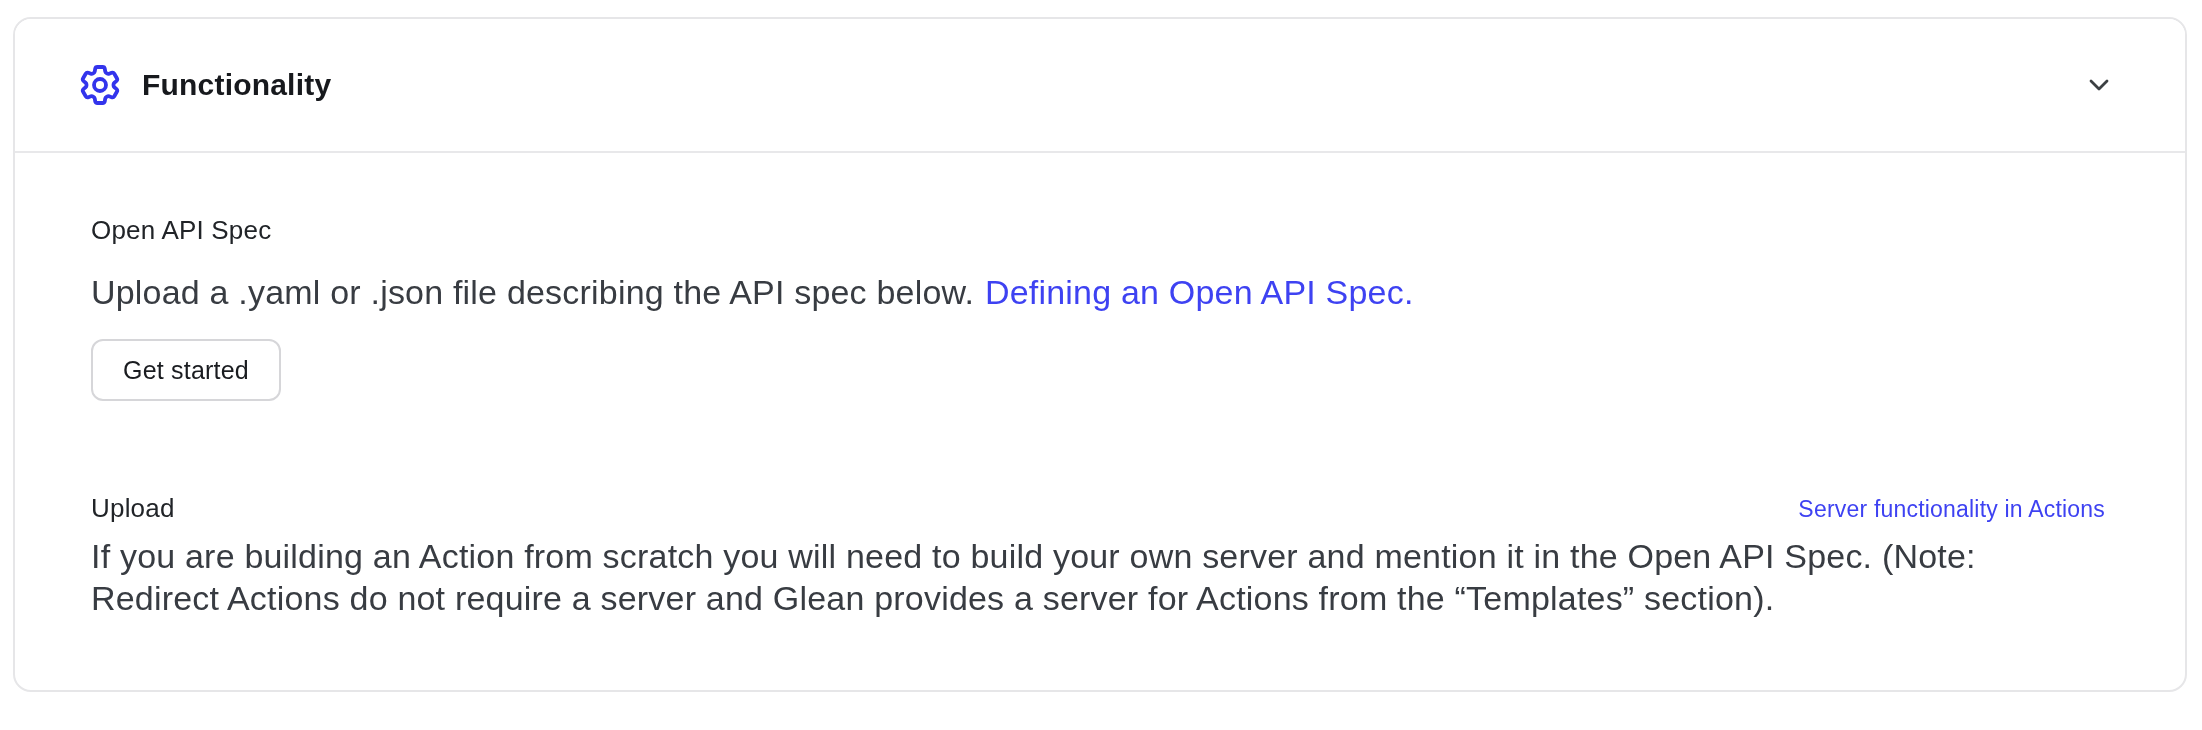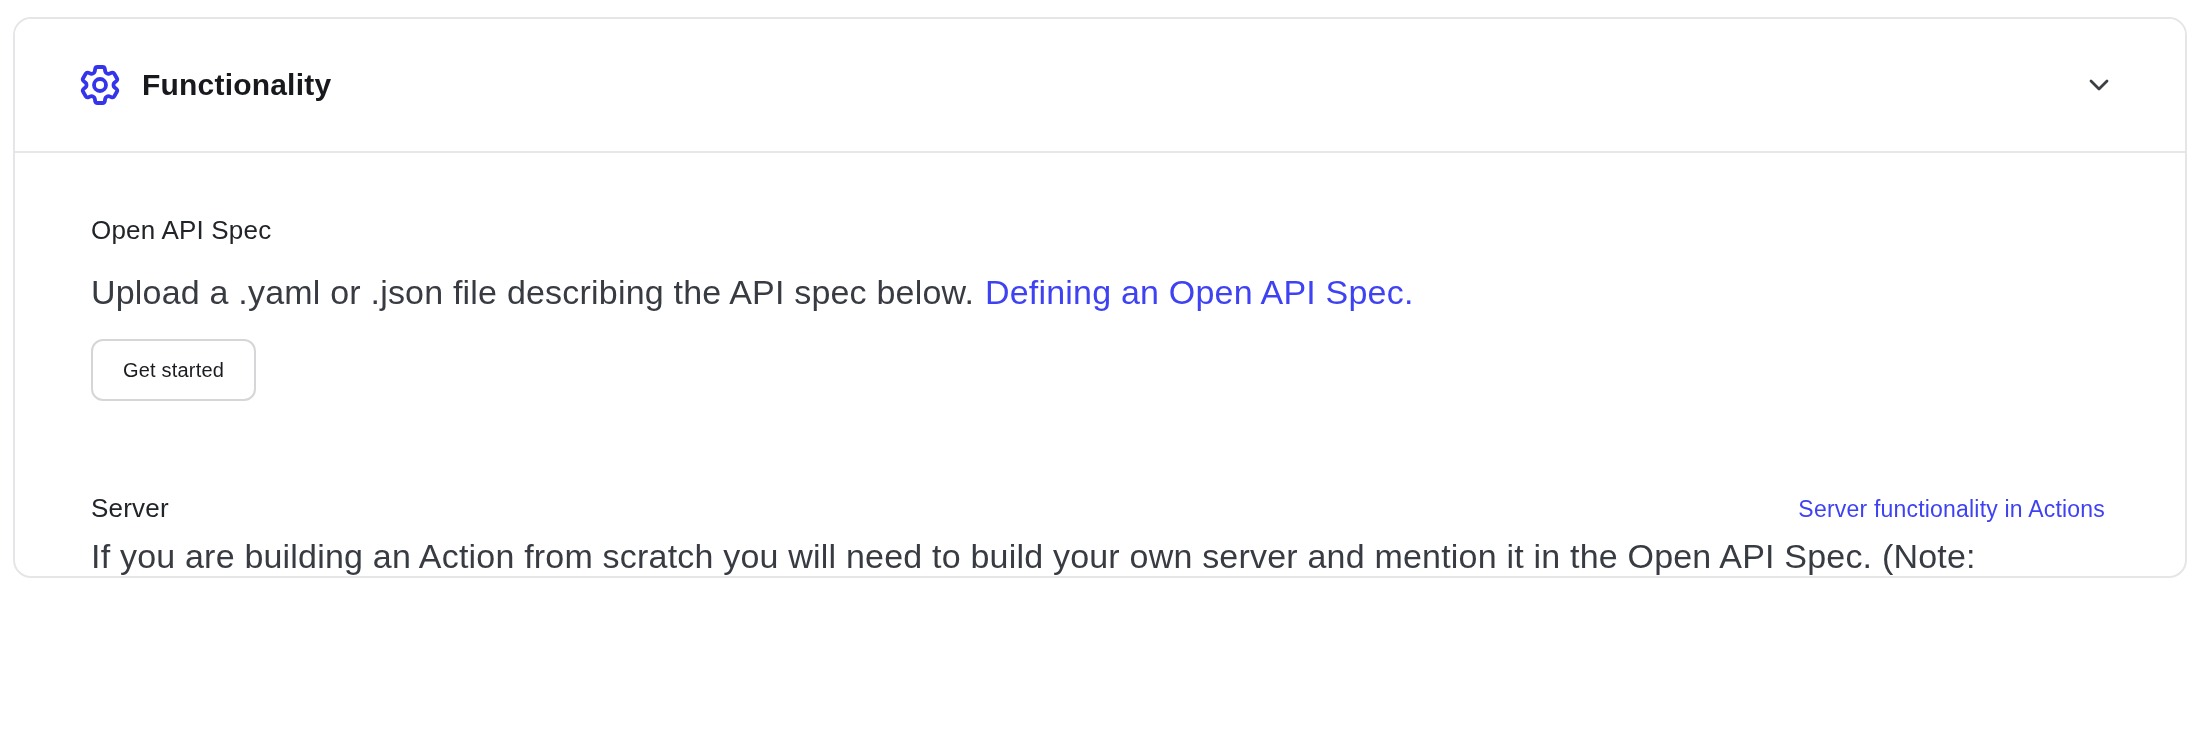--- a/index.html
+++ b/index.html
@@ -10,21 +10,21 @@
     --border-color:#E6E6E8;
     --divider-color:#E8E8EA;
     --chevron-color:#3C4043;
     --button-border:#D6D6D9;
   }
   *{margin:0;padding:0;box-sizing:border-box;}
   html,body{width:2202px;height:730px;background:#ffffff;
     font-family:"Liberation Sans","DejaVu Sans",sans-serif;
     -webkit-font-smoothing:antialiased;}
   .panel{
-    position:absolute;left:13px;top:17px;width:2174px;height:561px;
+    position:absolute;left:13px;top:17px;width:2174px;height:675px;
     background:#ffffff;border:2px solid var(--border-color);
     border-radius:18px;overflow:hidden;
   }
   .panel-header{
     height:132px;display:flex;align-items:center;
     padding:0 70px 0 61px;cursor:pointer;background:#fff;
   }
   .gear{width:48px;height:48px;color:var(--accent-blue);flex:none;}
   .panel-title{
     margin-left:18px;font-size:30px;font-weight:600;
@@ -45,21 +45,21 @@
   a.inline-link{color:var(--link-blue);text-decoration:none;cursor:pointer;}
   a.inline-link.spaced{margin-left:.32em;}
   a.section-link{
     font-size:23px;font-weight:400;color:var(--link-blue);
     text-decoration:none;cursor:pointer;letter-spacing:.2px;
   }
   .btn{
     display:inline-flex;align-items:center;justify-content:center;
     margin-top:26px;height:62px;padding:0 30px;
     background:#ffffff;border:2px solid var(--button-border);border-radius:12px;
-    font-family:inherit;font-size:20px;font-weight:500;color:#1A1C20;
+    font-family:inherit;font-size:25px;font-weight:500;color:#1A1C20;
     cursor:pointer;letter-spacing:.2px;
   }
   .section-server{margin-top:92px;}
   .section-server .para{margin-top:11px;}
 </style>
 </head>
 <body>
 
 <div class="panel">
 
@@ -83,20 +83,20 @@
   <div class="panel-body">
 
     <div class="section">
       <div class="section-heading">Open API Spec</div>
       <p class="para"><span>Upload a .yaml or .json file describing the API spec below.</span><a class="inline-link spaced">Defining an Open API Spec.</a></p>
       <button class="btn">Get started</button>
     </div>
 
     <div class="section section-server">
       <div class="section-row">
-        <div class="section-heading">Server</div>
+        <div class="section-heading">Upload</div>
         <a class="section-link">Server functionality in Actions</a>
       </div>
       <p class="para">If you are building an Action from scratch you will need to build your own server and mention it in the Open API Spec. (Note: Redirect Actions do not require a server and Glean provides a server for Actions from the “Templates” section).</p>
     </div>
 
   </div>
 </div>
 
 </body></html>

